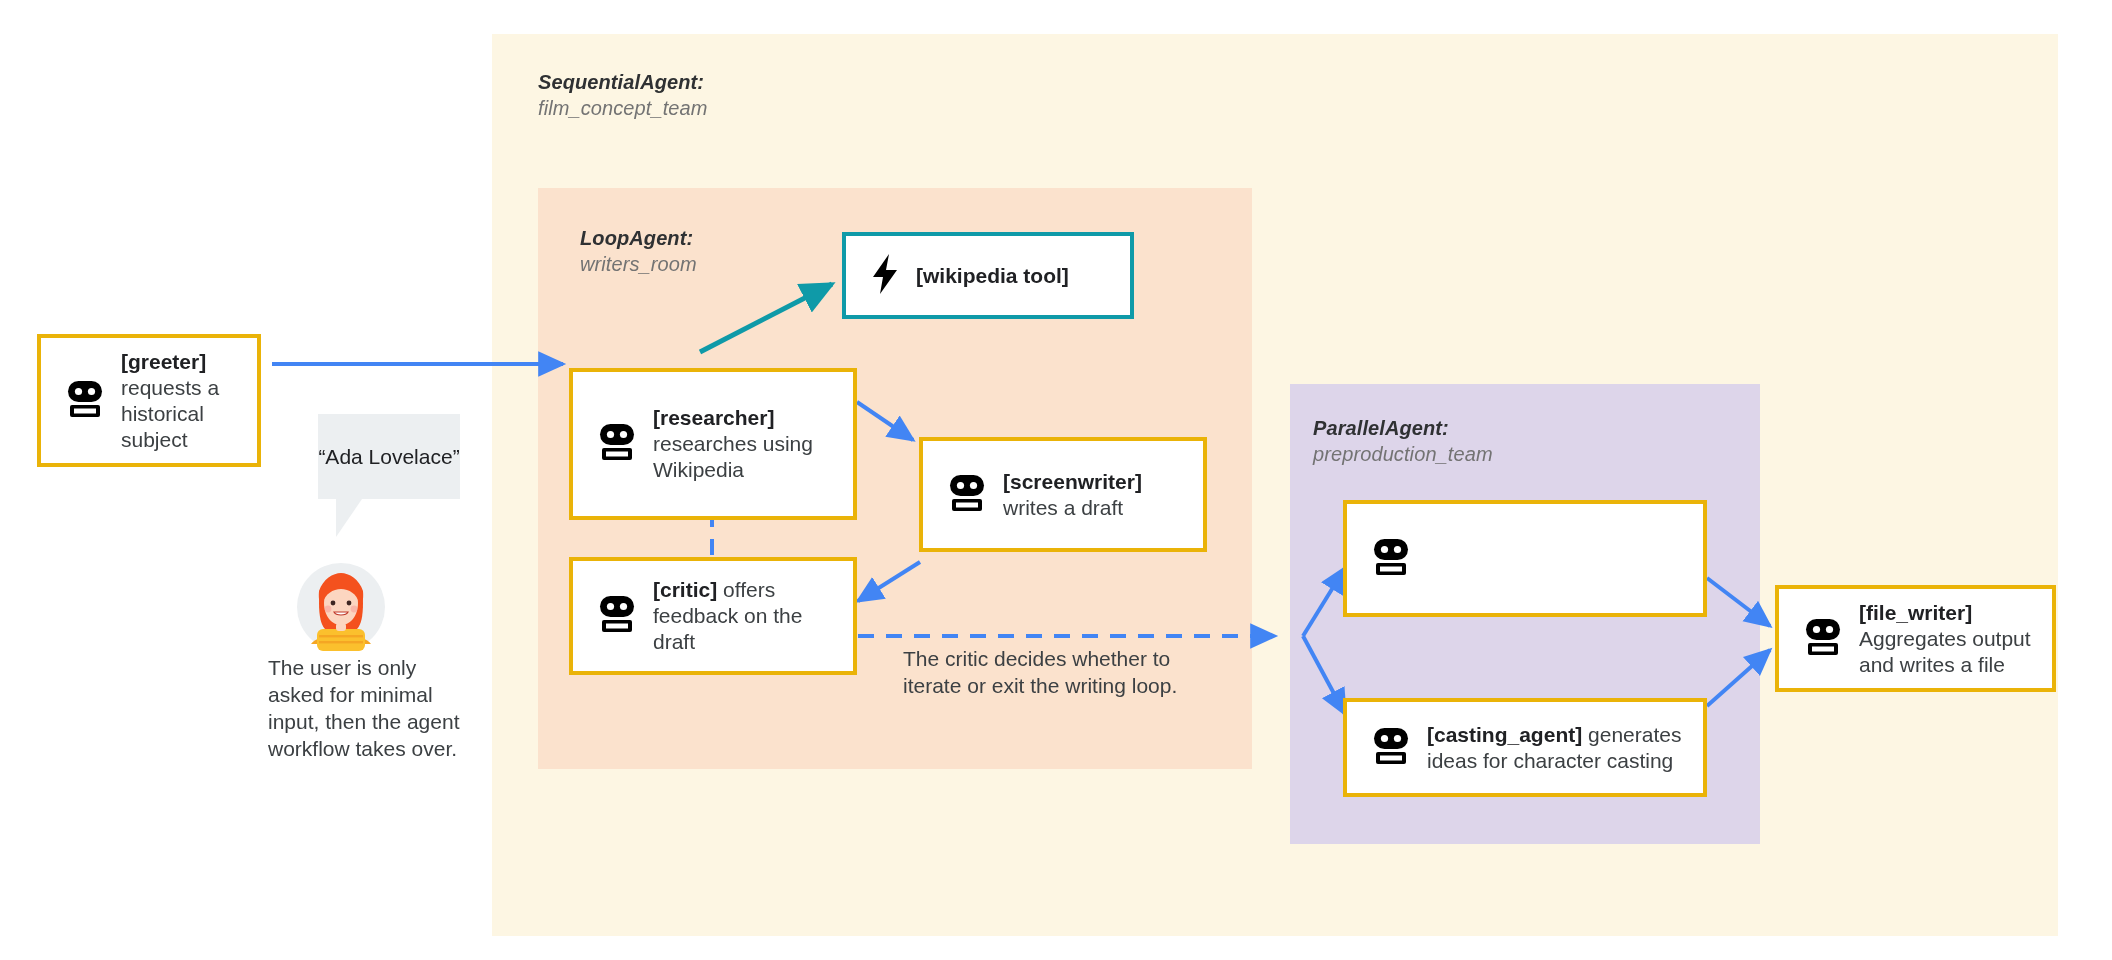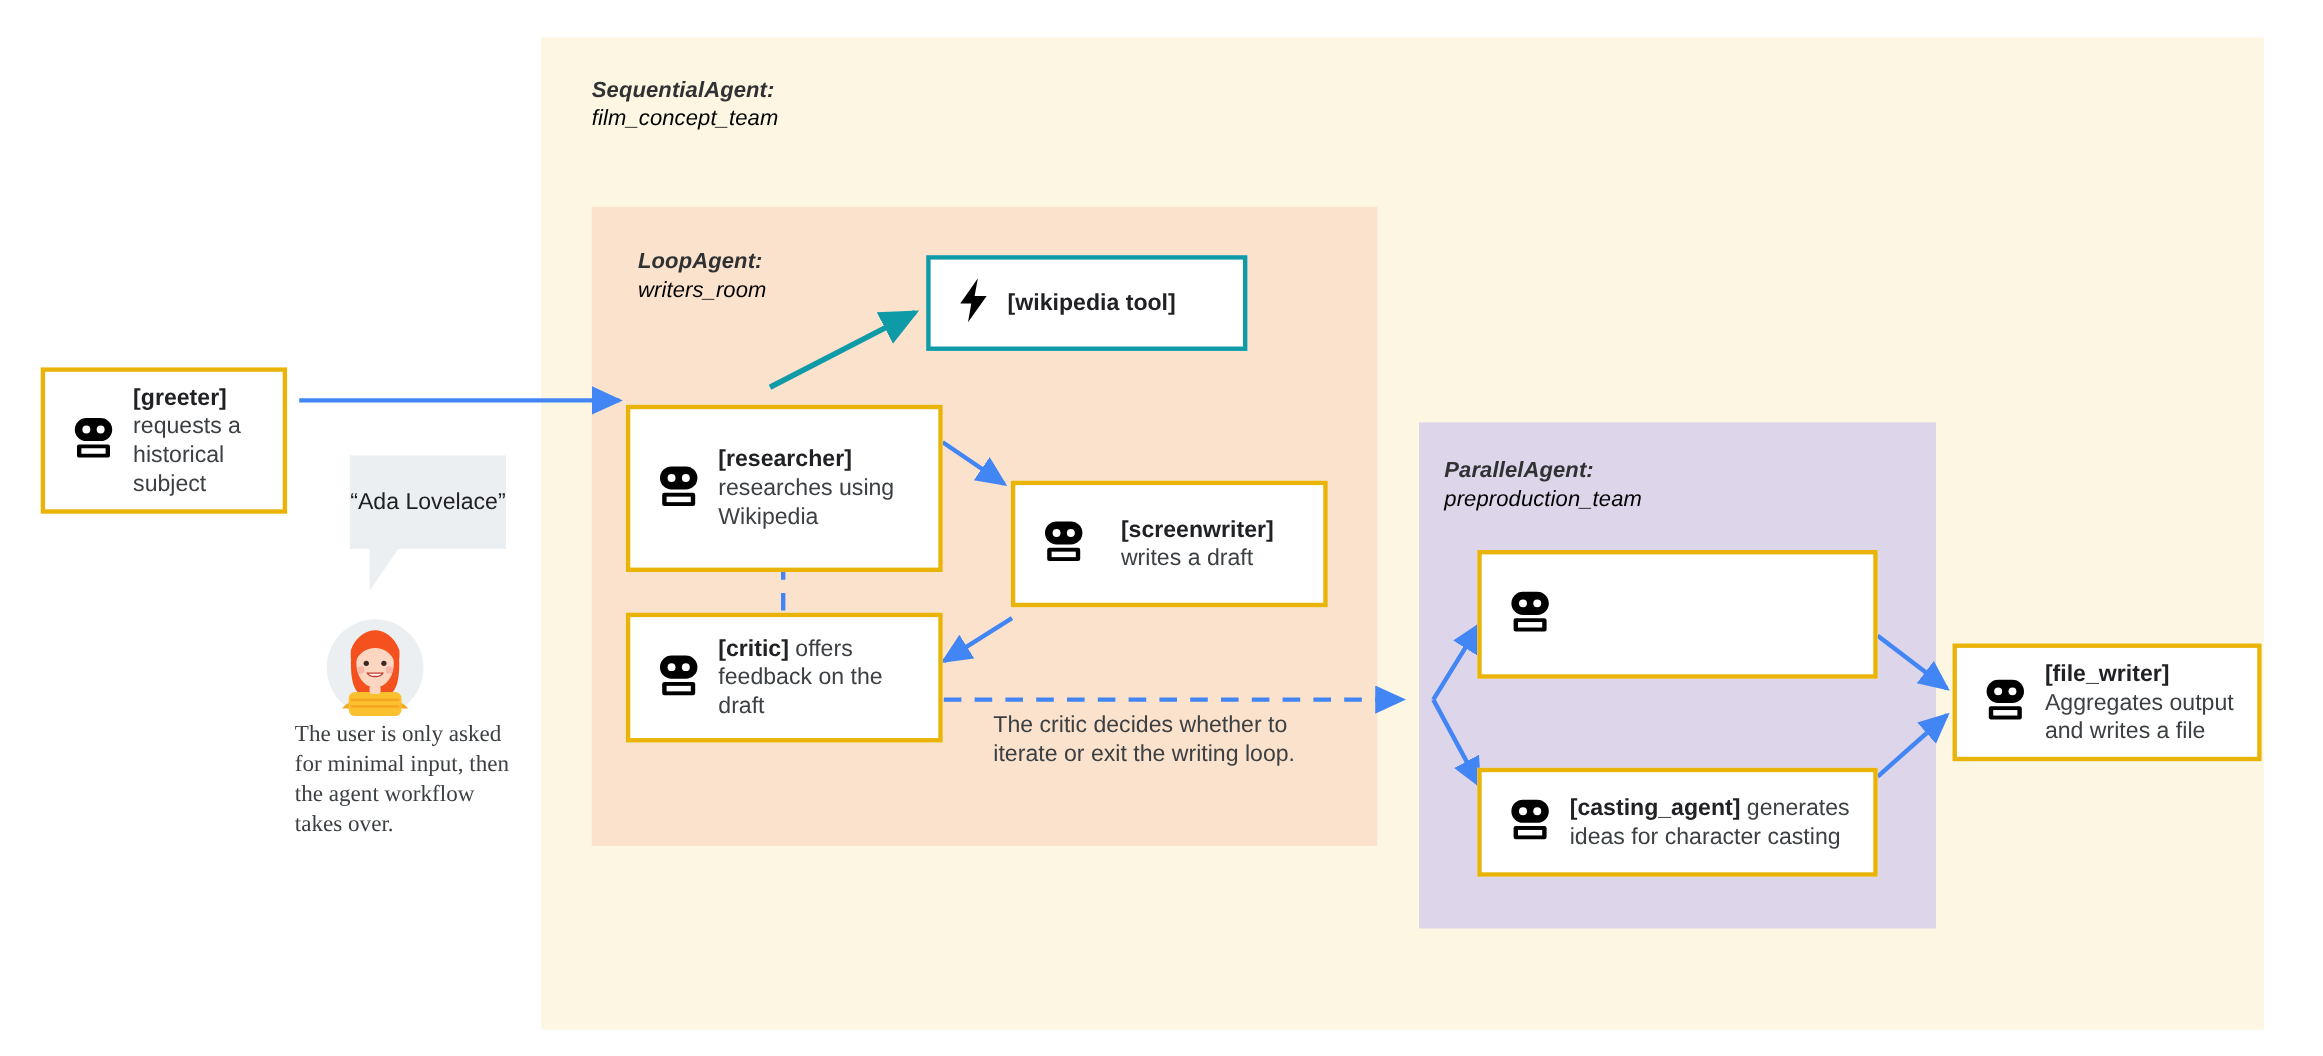--- a/index.html
+++ b/index.html
@@ -7,21 +7,21 @@
        font-family:"Liberation Sans","DejaVu Sans",sans-serif;color:#3c4043;}
   .abs{position:absolute;}
 
   
   #sequential-container{left:492px;top:34px;width:1566px;height:902px;background:#fdf6e3;}
   #loop-container{left:538px;top:188px;width:714px;height:581px;background:#fbe2cd;}
   #parallel-container{left:1290px;top:384px;width:470px;height:460px;background:#ddd5ea;}
 
   .grp-title{font-size:20px;line-height:26px;letter-spacing:.1px;font-style:italic;}
   .grp-title b{font-weight:700;color:#2f3133;display:block;}
-  .grp-title span{display:block;color:#000000;}
+  .grp-title span{display:block;color:#737373;}
 
   
   .node{position:absolute;background:#ffffff;border:4px solid #eab308;
         box-sizing:border-box;display:flex;align-items:center;}
   .node.tool{border-color:#0f9aa8;}
   .node .bot{flex:0 0 auto;margin:0 14px 0 22px;}
   .node .txt{font-size:21px;line-height:26px;color:#3c4043;padding-right:12px;}
   .node .txt b{font-weight:700;color:#202124;}
 
   
@@ -127,21 +127,21 @@
       <rect x="7" y="28" width="30" height="12" rx="2" fill="#000"></rect>
       <rect x="11" y="31.5" width="22" height="5" fill="#fff"></rect>
     </svg>
   </span>
   <span class="txt">
     <b>[researcher]</b>
     <span>researches using Wikipedia</span>
   </span>
 </div>
 
-<div class="node" style="left:919px;top:437px;width:288px;height:115px;gap:16px;">
+<div class="node" style="left:919px;top:437px;width:288px;height:115px;">
   <span class="bot">
     <svg style="position:static;width:44px;height:44px;" viewBox="0 0 44 44">
       <rect x="5" y="4" width="34" height="21" rx="10.5" fill="#000"></rect>
       <circle cx="15.5" cy="14.5" r="3.6" fill="#fff"></circle>
         <circle cx="28.5" cy="14.5" r="3.6" fill="#fff"></circle>
       <rect x="7" y="28" width="30" height="12" rx="2" fill="#000"></rect>
       <rect x="11" y="31.5" width="22" height="5" fill="#fff"></rect>
     </svg>
   </span>
   <span class="txt">
@@ -229,15 +229,15 @@
     <path d="M37 49c2 4 12 4 14 0z" fill="#fff" stroke="#c0392b" stroke-width="1.2"></path>
     <circle cx="31" cy="46" r="3.4" fill="#f8a9a0" opacity=".7"></circle>
     <circle cx="57" cy="46" r="3.4" fill="#f8a9a0" opacity=".7"></circle>
     <path d="M22 28c4-12 14-18 22-18s18 6 22 18c1 12-2 14-4 12-2-9-10-14-18-14s-16 5-18 14c-2 2-5 0-4-12z" fill="#f4511e"></path>
     <path d="M24 34c-2 12 0 24 3 30 1-10 0-22-3-30z" fill="#f4511e"></path>
     <path d="M64 34c2 12 0 24-3 30-1-10 0-22 3-30z" fill="#f4511e"></path>
     <rect x="39" y="60" width="10" height="8" rx="3" fill="#fcd6c0"></rect>
   </svg>
 </div>
 
-<div class="abs caption" style="left:268px;top:654px;width:200px;font-family:Liberation Serif, serif;">The user is only asked for minimal input, then the agent workflow takes over.</div>
+<div class="abs caption" style="left:268px;top:654px;width:200px;">The user is only asked for minimal input, then the agent workflow takes over.</div>
 
 <div class="abs caption" style="left:903px;top:645px;width:310px;">The critic decides whether to iterate or exit the writing loop.</div>
 
 </body></html>

